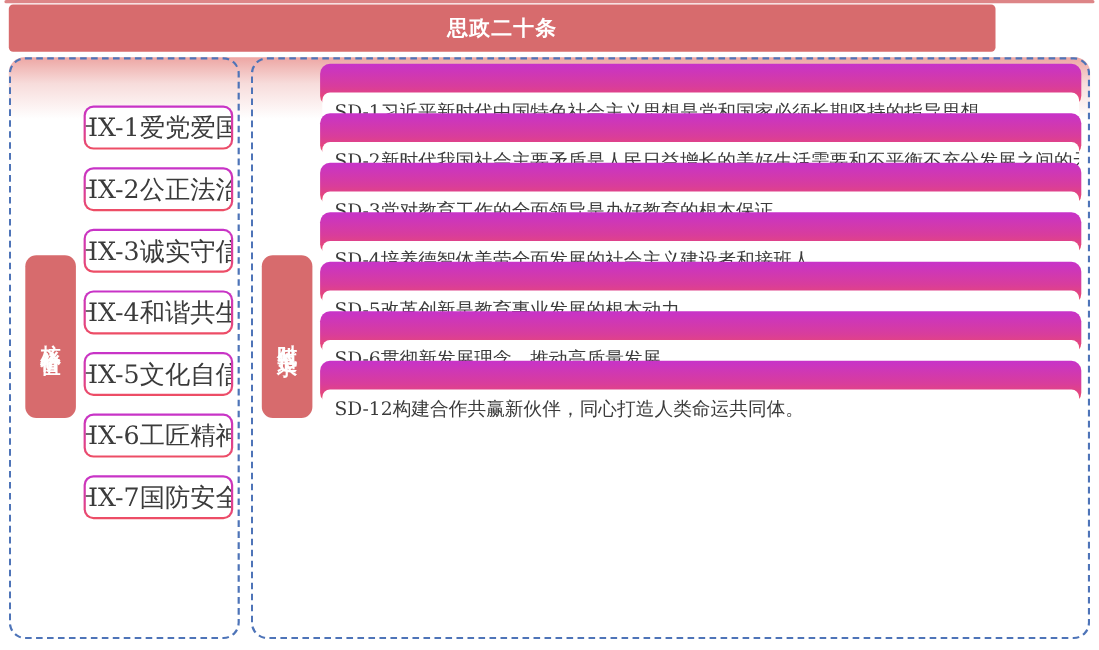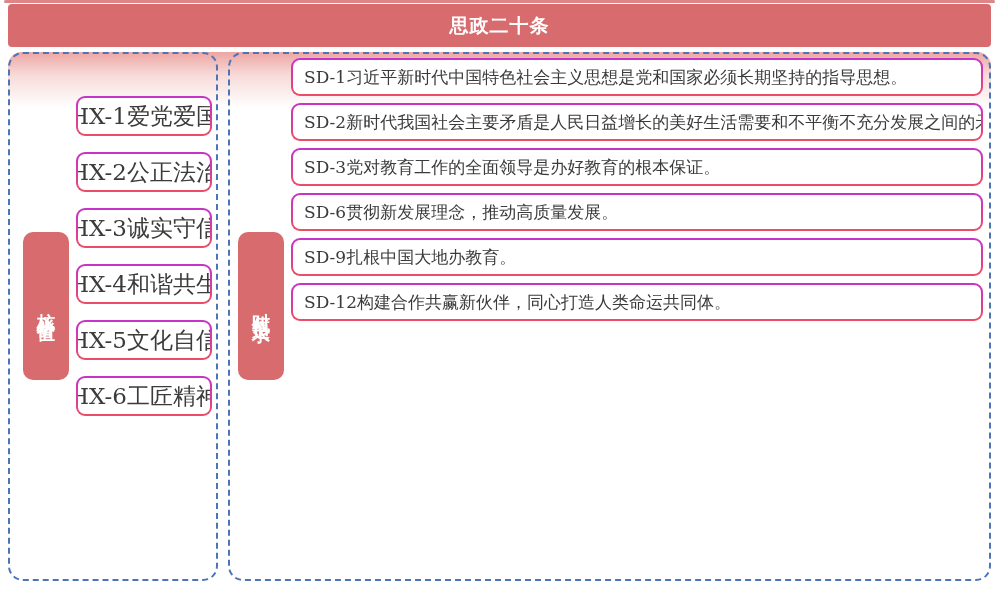--- a/index.html
+++ b/index.html
@@ -15,21 +15,21 @@
     width:999px;height:591px;
     background:#ffffff;
     overflow:hidden;
     font-family:"Liberation Sans", sans-serif;
   }
   .top-hairline{
     position:absolute;left:4px;right:4px;top:0;height:3px;
     background:#DD8587;border-radius:2px;
   }
   .header{
-    position:absolute;left:8px;top:4px;width:983px;height:43px;
+    position:absolute;left:8px;top:4px;width:897px;height:43px;
     background:var(--red);
     border-radius:4px;
     display:flex;align-items:center;justify-content:center;
   }
   .header .title{
     color:#ffffff;font-size:19px;font-weight:bold;letter-spacing:1px;
   }
   .pink-wash{
     position:absolute;left:8px;right:8px;top:52px;height:56px;
     background:linear-gradient(180deg,#EDA6A3 0px,#F7DCDB 24px,#ffffff 56px);
@@ -77,21 +77,21 @@
     border-radius:7px;
     width:100%;height:100%;
     box-sizing:border-box;
     display:flex;align-items:center;
     color:var(--ink);
     font-family:"DejaVu Serif","Liberation Serif",serif;
     white-space:nowrap;
     overflow:hidden;
   }
   .col-hx .gbox-inner{justify-content:center;font-size:23px;}
-  .col-sd .gbox-inner{justify-content:flex-start;padding-left:11px;font-size:17px;}
+  .col-sd .gbox-inner{justify-content:flex-start;padding-left:11px;font-size:17px;margin-top:24px;}
 </style>
 </head>
 <body>
 
 <div class="canvas">
   <div class="top-hairline"></div>
 
   <div class="header">
     <span class="title">思政二十条</span>
   </div>
@@ -114,41 +114,47 @@
         </div>
         <div class="gbox">
           <div class="gbox-inner">HX-4和谐共生</div>
         </div>
         <div class="gbox">
           <div class="gbox-inner">HX-5文化自信</div>
         </div>
         <div class="gbox">
           <div class="gbox-inner">HX-6工匠精神</div>
         </div>
+        <div class="gbox">
+          <div class="gbox-inner">HX-7国防安全</div>
+        </div>
       </div>
   </div>
 
   <div class="panel panel-right">
     <div class="v-label">
       <span>时代追求</span>
     </div>
     <div class="box-col col-sd">
         <div class="gbox">
           <div class="gbox-inner">SD-1习近平新时代中国特色社会主义思想是党和国家必须长期坚持的指导思想。</div>
         </div>
         <div class="gbox">
           <div class="gbox-inner">SD-2新时代我国社会主要矛盾是人民日益增长的美好生活需要和不平衡不充分发展之间的矛盾。</div>
         </div>
         <div class="gbox">
           <div class="gbox-inner">SD-3党对教育工作的全面领导是办好教育的根本保证。</div>
         </div>
         <div class="gbox">
-          <div class="gbox-inner">SD-6贯彻新发展理念，推动高质量发展。</div>
+          <div class="gbox-inner">SD-4培养德智体美劳全面发展的社会主义建设者和接班人。</div>
         </div>
         <div class="gbox">
-          <div class="gbox-inner">SD-9扎根中国大地办教育。</div>
+          <div class="gbox-inner">SD-5改革创新是教育事业发展的根本动力。</div>
+        </div>
+        <div class="gbox">
+          <div class="gbox-inner">SD-6贯彻新发展理念，推动高质量发展。</div>
         </div>
         <div class="gbox">
           <div class="gbox-inner">SD-12构建合作共赢新伙伴，同心打造人类命运共同体。</div>
         </div>
       </div>
   </div>
 </div>
 
 </body></html>

